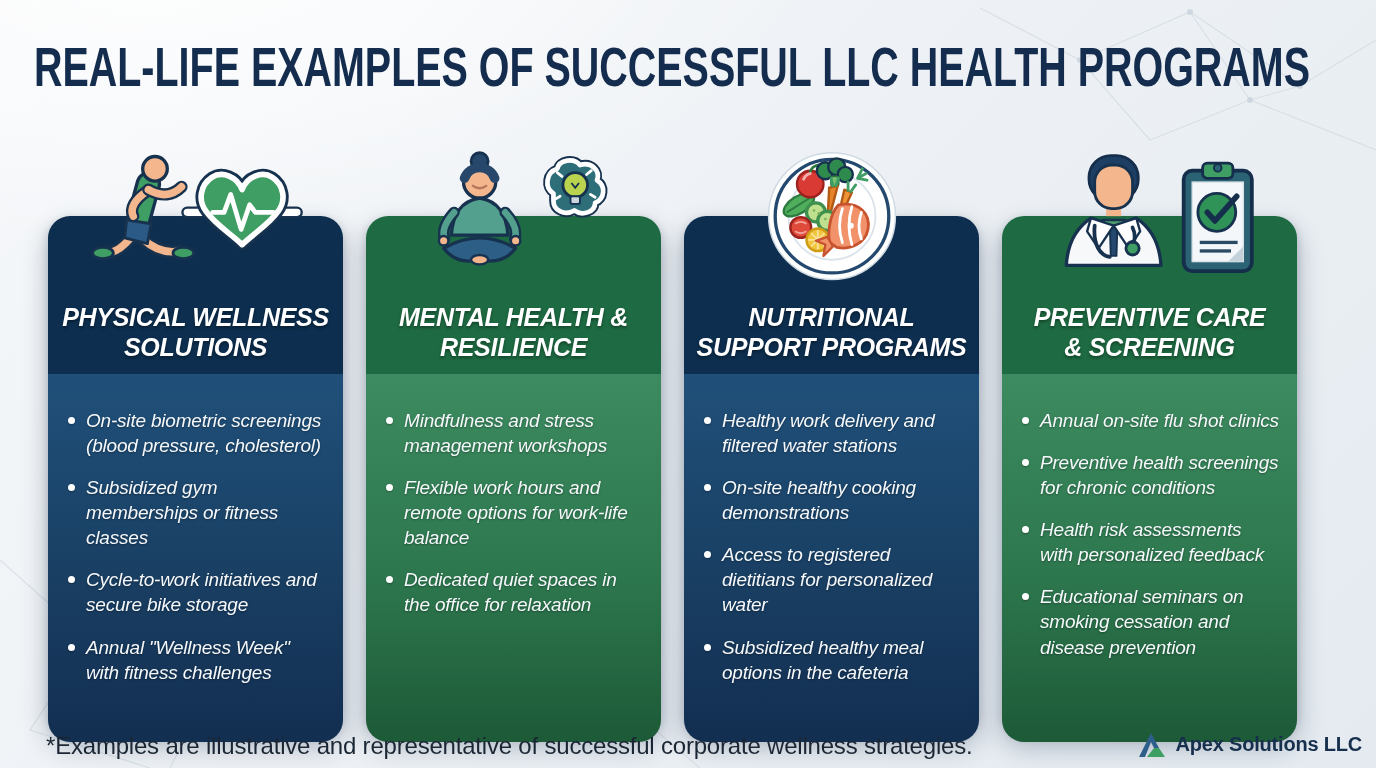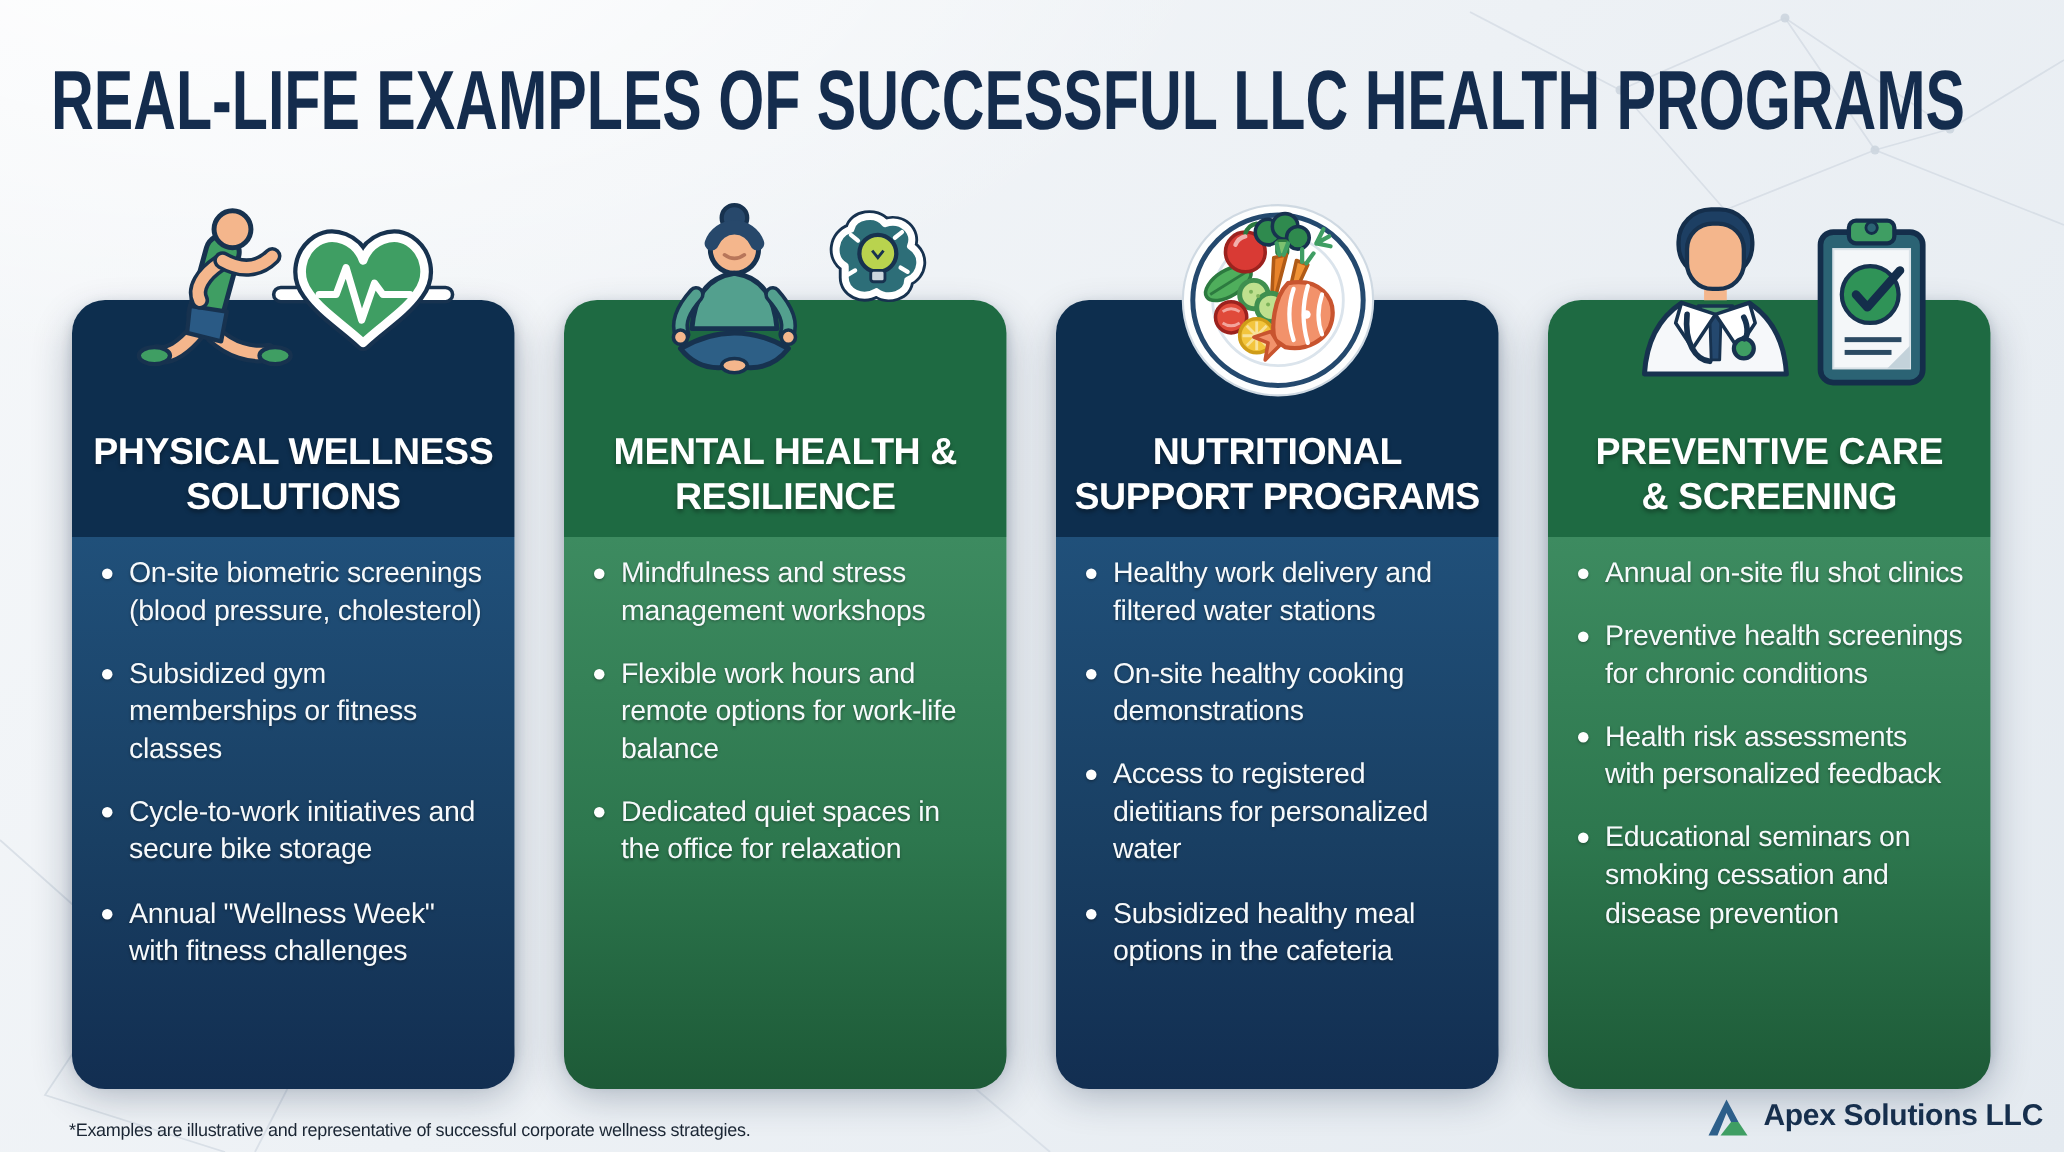--- a/index.html
+++ b/index.html
@@ -12,36 +12,36 @@
     position:relative; width:1376px; height:768px;
     background:
       radial-gradient(1100px 520px at 12% -8%, rgba(255,255,255,.95) 0%, rgba(255,255,255,0) 60%),
       linear-gradient(135deg, #f6f8fa 0%, #edf1f5 48%, #e4eaf0 100%);
   }
   .deco { position:absolute; inset:0; pointer-events:none; }
 
   .title-wrap { position:absolute; left:34px; top:34px; width:1280px; height:64px; }
   .title-wrap svg { display:block; }
 
-  .cards { position:absolute; left:48px; top:200px; width:1280px; display:flex; gap:33px; }
+  .cards { position:absolute; left:48px; top:216px; width:1280px; display:flex; gap:23px;font-style:italic; }
   .card {
     position:relative; width:295px; height:518px; border-radius:22px;
     box-shadow: 0 12px 26px rgba(16,38,66,.30), 0 3px 8px rgba(16,38,66,.18);
   }
   .card-header {
     height:158px; border-radius:22px 22px 0 0;
     display:flex; flex-direction:column; justify-content:flex-end; align-items:center;
     padding-bottom:12px;
   }
   .card-header .hline {
     color:#ffffff; font-weight:bold; font-size:25px; line-height:1.18;
     letter-spacing:-.3px; text-align:center; white-space:nowrap;
     text-shadow:0 2px 3px rgba(0,0,0,.35);
   }
-  .card-body { height:368px; border-radius:0 0 22px 22px; padding:12px 18px 16px 20px; }
+  .card-body { height:368px; border-radius:0 0 22px 22px; padding:34px 18px 16px 20px; }
   .theme-navy .card-header { background:#0d2e4e; }
   .theme-navy .card-body  { background:linear-gradient(180deg,#20507a 0%,#193f63 55%,#122e51 100%); }
   .theme-green .card-header { background:#1e6a42; }
   .theme-green .card-body  { background:linear-gradient(180deg,#3d8b60 0%,#2d774e 55%,#1d5a37 100%); }
 
   .bullets { list-style:none; }
   .bullets li { display:flex; gap:11px; margin-bottom:17px; }
   .bullets .dot {
     width:7px; height:7px; border-radius:50%; background:#ffffff; flex:0 0 7px;
     margin-top:9px; box-shadow:0 1px 2px rgba(0,0,0,.3);
@@ -52,21 +52,21 @@
   }
 
   .icon-area {
     position:absolute; top:-68px; left:0; right:0; height:142px;
     display:flex; justify-content:center; align-items:flex-start;
   }
   .icon-area svg { height:142px; }
 
   .footnote {
     position:absolute; left:46px; bottom:8px;
-    font-size:12px; color:#1b2634; letter-spacing:-.2px; font-weight:500;
+    font-size:24px; color:#1b2634; letter-spacing:-.2px; font-weight:500;
   }
   .brand {
     position:absolute; right:14px; bottom:10px;
     display:flex; align-items:center; gap:9px;font-weight:bold;
   }
   .brand-text { font-size:20px; color:#162f4d; letter-spacing:-.2px; }
 </style>
 </head>
 <body>
 

